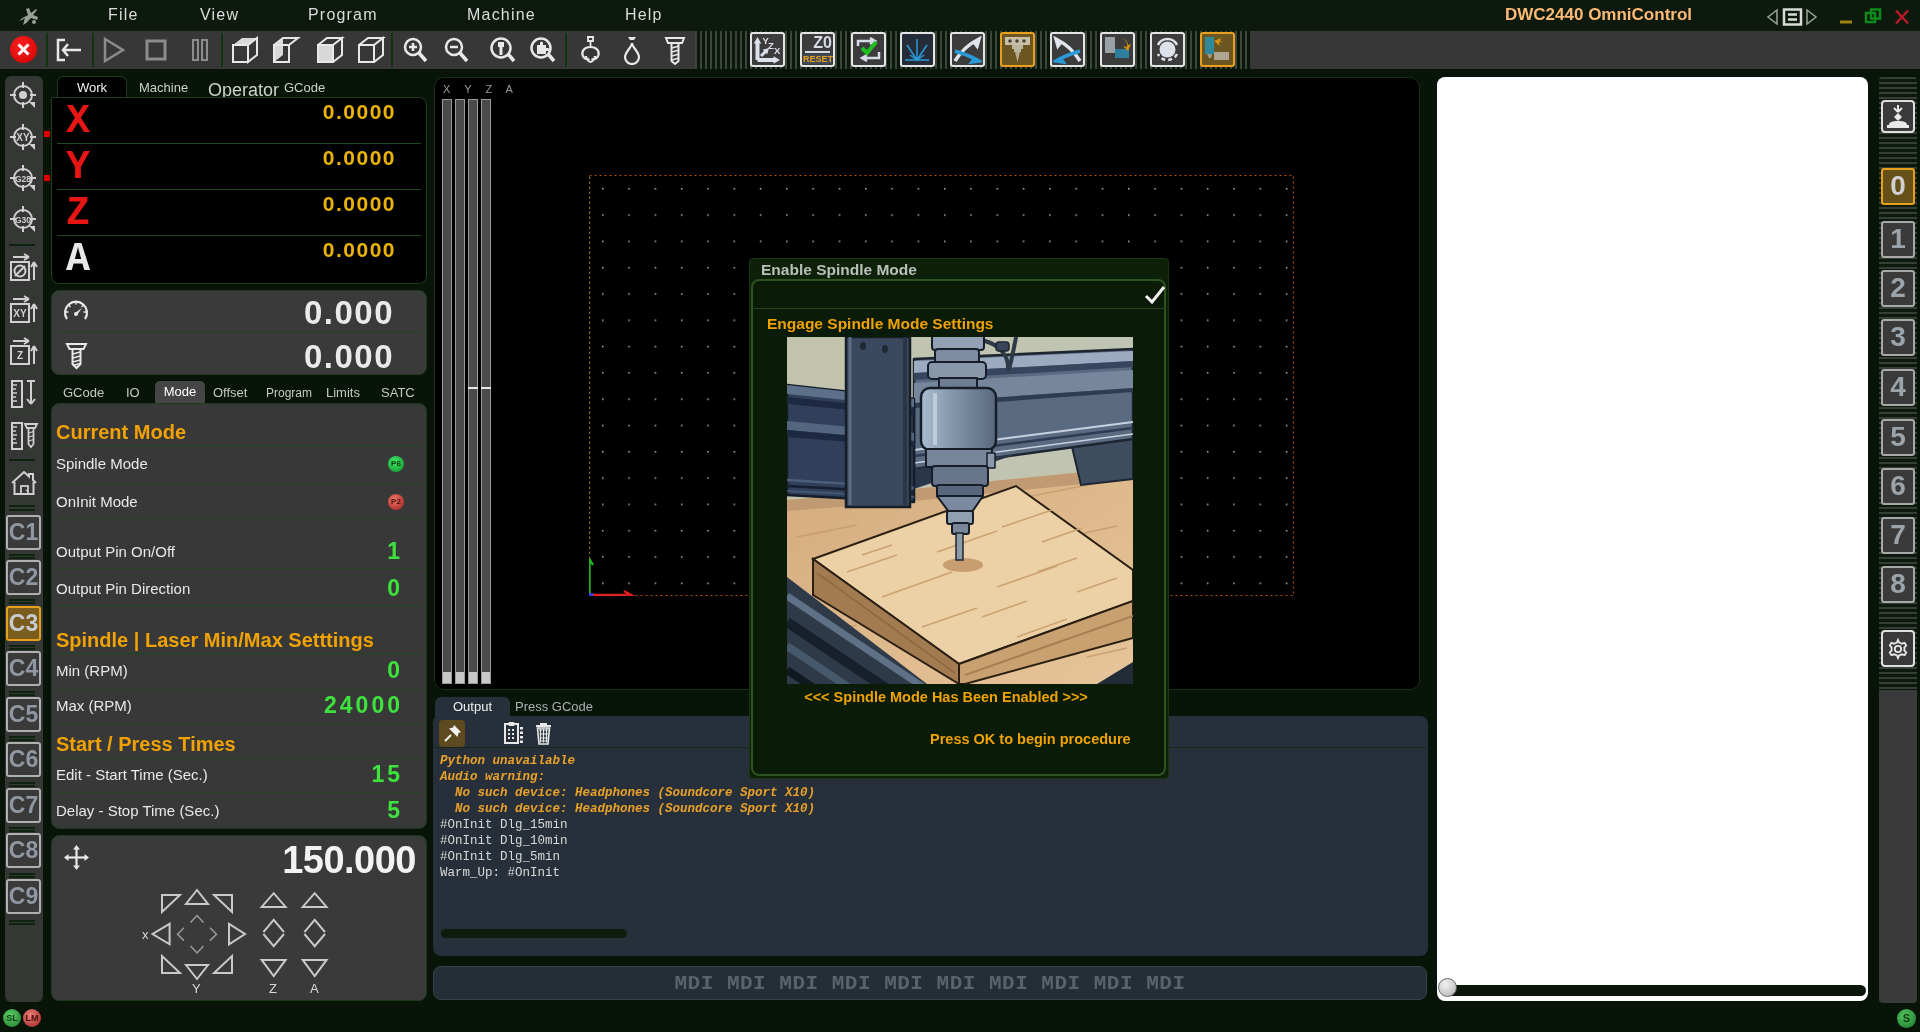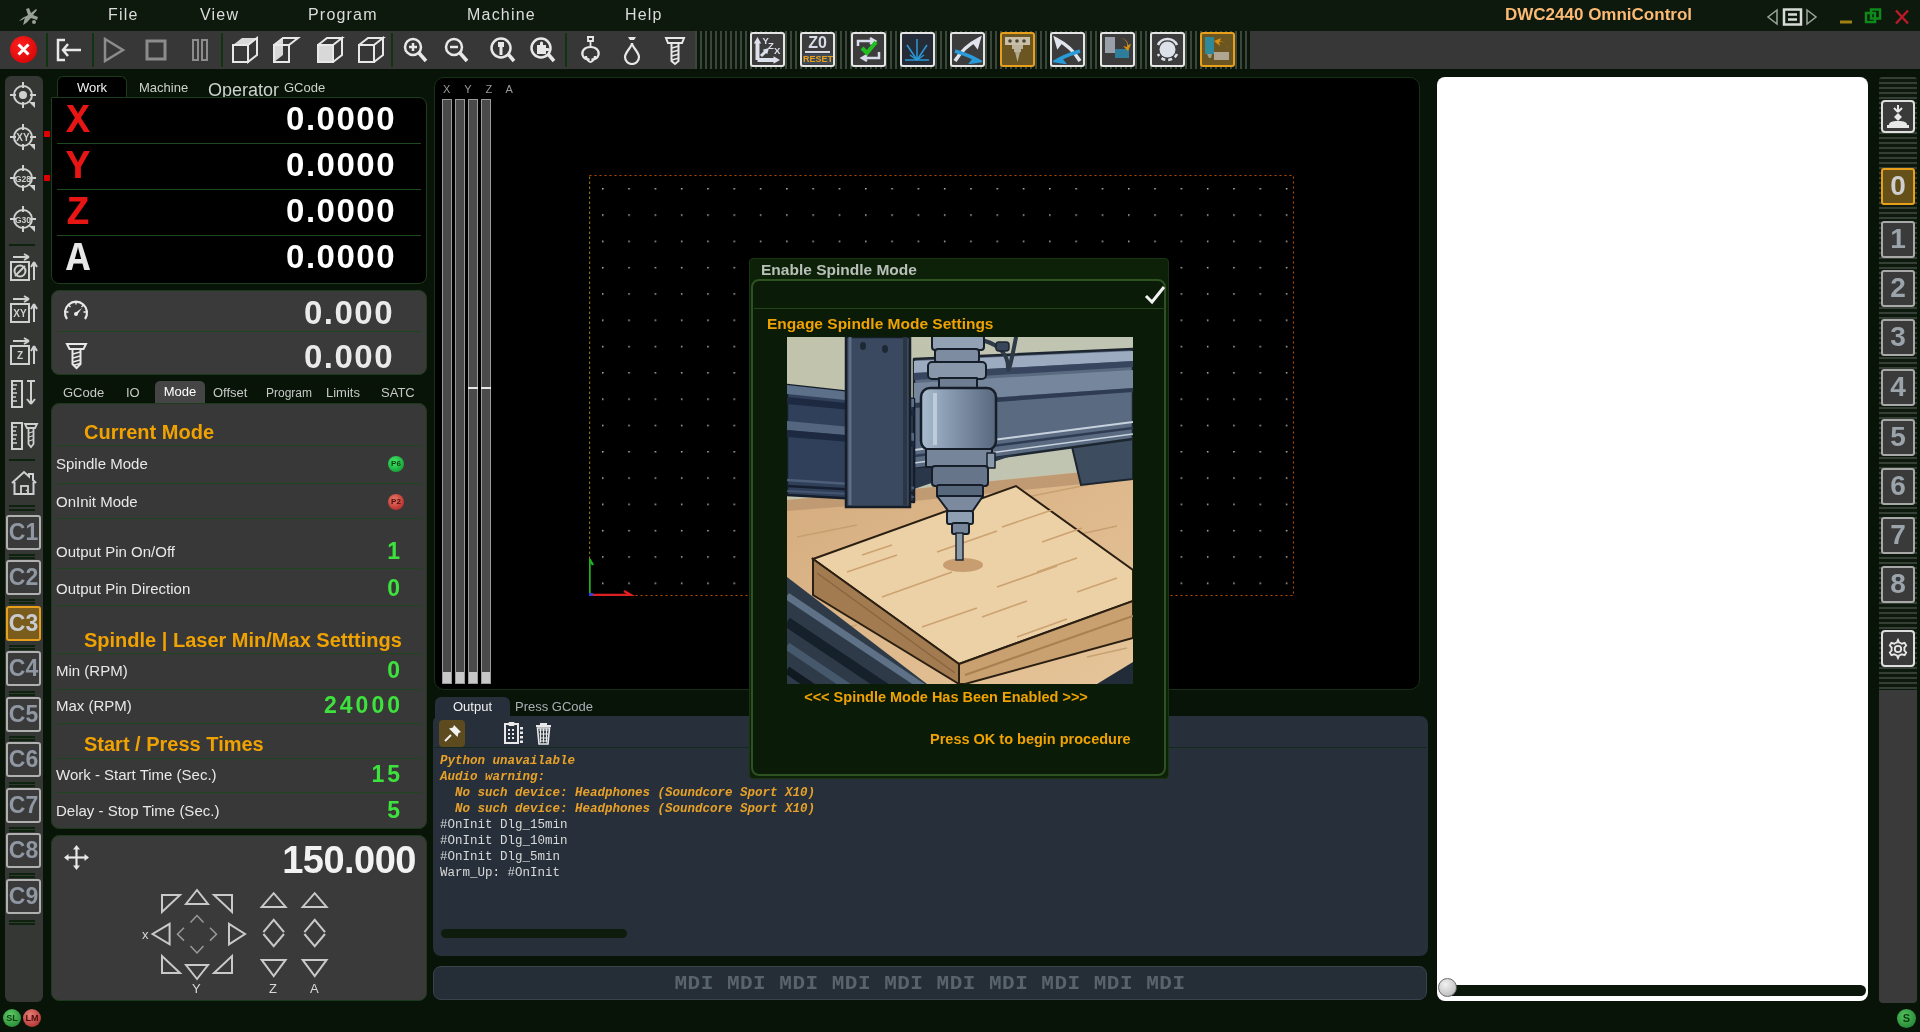--- a/index.html
+++ b/index.html
@@ -19,22 +19,22 @@
   
   #leftrail { position:absolute; left:5px; top:76px; width:38px; height:926px; background:#353735; border-radius:6px; }
   .cbtn { position:absolute; left:6px; width:35px; height:35px; background:#3a3a3a; border:2px solid #b0b0b0; border-radius:3px; color:#8f97a2; font-weight:bold; font-size:23px; text-align:center; line-height:30px; }
   .cbtn.sel { border-color:#e8a01c; background:#7a5c1c; color:#c8cbd0; }
   .railline { position:absolute; left:9px; width:26px; height:2px; background:#0d230d; }
   
   .gpanel { position:absolute; left:51px; width:376px; background:#3a3a3a; border:1px solid #1d3a1d; border-radius:8px; }
   .hline { position:absolute; height:1px; background:#1e4520; }
   .lbl { position:absolute; font-size:15px; color:#e8e8e8; }
   .grnval { position:absolute; right:1517px; font-size:23px; font-weight:bold; color:#3de23d; letter-spacing:3px; text-align:right; }
-  .orghdr { position:absolute; left:56px; font-size:20px; font-weight:bold; color:#f0a202;margin-left:28px; }
-  .droval { position:absolute; font-family:"Liberation Sans", sans-serif; font-weight:bold; font-size:33px; letter-spacing:1.5px; color:#ffffff; right:1524px; text-align:right; }
+  .orghdr { position:absolute; left:56px; font-size:20px; font-weight:bold; color:#f0a202; }
+  .droval { position:absolute; font-family:"Liberation Sans", sans-serif; font-weight:bold; font-size:21px; letter-spacing:1.5px; color:#eab308; right:1524px; text-align:right; }
   
   #viewport { position:absolute; left:434px; top:77px; width:986px; height:613px; background:#000; border:1px solid #163016; border-radius:10px; }
   .vbar { position:absolute; top:99px; width:10px; height:585px; background:#4a4a4a; border:1px solid #9a9a9a; }
   
   #console { position:absolute; left:433px; top:716px; width:995px; height:240px; background:#27303a; border-radius:6px 8px 8px 8px; }
   .conline { position:absolute; left:440px; height:16px; font-family:"Liberation Mono", monospace; font-size:12.5px; line-height:16px; white-space:pre; }
   .conorange { color:#e8a128; font-weight:bold; font-style:italic; }
   .conwhite { color:#d8d8d8; }
   
   #whitepanel { position:absolute; left:1437px; top:77px; width:431px; height:924px; background:#ffffff; border-radius:8px; }
@@ -161,21 +161,21 @@
         <path d="M4.5 25 V7 M4.5 25 H22" fill="none" stroke="#dde1ec" stroke-width="4"></path>
         <path d="M4.5 2 L0.8 8.5 h7.4 Z" fill="#dde1ec"></path>
         <path d="M27 25 l-6.5 -3.7 v7.4 Z" fill="#dde1ec"></path>
         <path d="M8 21 L13 16" stroke="#dde1ec" stroke-width="3"></path>
         <path d="M16 13 l-6.3 1.8 l4.5 4.5 Z" fill="#dde1ec"></path>
         <text x="9.5" y="9" font-size="9.5" font-weight="bold" fill="#dde1ec" font-family="Liberation Sans">Y</text>
         <text x="15" y="13.5" font-size="9.5" font-weight="bold" fill="#dde1ec" font-family="Liberation Sans">Z</text>
         <text x="21" y="19" font-size="9.5" font-weight="bold" fill="#dde1ec" font-family="Liberation Sans">X</text>
       </svg>
     <div class="ticon" style="left:800px"></div>
-    <div class="abs" style="left:803px;top:3px;width:29px;height:29px;color:#d8dce8;font-weight:bold;font-size:16px;text-align:center;line-height:17px;letter-spacing:0px">Z0</div>
+    <div class="abs" style="left:803px;top:3px;width:29px;height:29px;color:#d8dce8;font-weight:bold;font-size:16px;text-align:right;line-height:17px;letter-spacing:0px">Z0</div>
     <div class="abs" style="left:805px;top:20px;width:25px;height:2px;background:#d8dce8"></div>
     <div class="abs" style="left:803px;top:23px;width:29px;height:10px;background:#414b58;color:#e8a01c;font-weight:bold;font-size:9px;text-align:center;line-height:10px">RESET</div>
     <div class="ticon" style="left:851px"></div>
     <svg class="abs" style="left:854px;top:4px" width="29" height="29" viewBox="0 0 29 29">
         <path d="M4 11 v-5 h16 M16 3 l5 3 l-5 3 M25 17 v6 h-16 M13 20 l-5 3 l5 3" fill="none" stroke="#d8dce8" stroke-width="2.5"></path>
         <path d="M8 13 l5 5 l9 -11" fill="none" stroke="#20c020" stroke-width="4"></path>
       </svg>
     <div class="ticon" style="left:900px;background:#252c38"></div>
     <svg class="abs" style="left:903px;top:4px" width="29" height="29" viewBox="0 0 29 29">
         <g stroke="#2a9ad8" stroke-width="1.5">
@@ -420,21 +420,21 @@
     <div class="orghdr" style="top:629px">Spindle | Laser Min/Max Setttings</div>
     <div class="hline" style="left:56px;top:653px;width:365px"></div>
     <div class="lbl" style="left:56px;top:662px">Min (RPM)</div>
     <div class="grnval" style="top:657px">0</div>
     <div class="hline" style="left:56px;top:689px;width:365px"></div>
     <div class="lbl" style="left:56px;top:697px">Max (RPM)</div>
     <div class="grnval" style="top:692px">24000</div>
     <div class="hline" style="left:56px;top:723px;width:365px"></div>
     <div class="orghdr" style="top:733px">Start / Press Times</div>
     <div class="hline" style="left:56px;top:758px;width:365px"></div>
-    <div class="lbl" style="left:56px;top:766px">Work - Start Time (Sec.)</div>
+    <div class="lbl" style="left:56px;top:766px">Edit - Start Time (Sec.)</div>
     <div class="grnval" style="top:761px">15</div>
     <div class="hline" style="left:56px;top:792px;width:365px"></div>
     <div class="lbl" style="left:56px;top:802px">Delay - Stop Time (Sec.)</div>
     <div class="grnval" style="top:797px">5</div>
 
     <div class="gpanel" style="top:835px;height:166px"></div>
     <svg class="abs" style="left:63px;top:844px" width="27" height="27" viewBox="0 0 27 27">
         <g stroke="#e8e8e8" stroke-width="2.2" fill="#e8e8e8">
           <line x1="13.5" y1="4" x2="13.5" y2="23"></line>
           <line x1="4" y1="13.5" x2="23" y2="13.5"></line>

